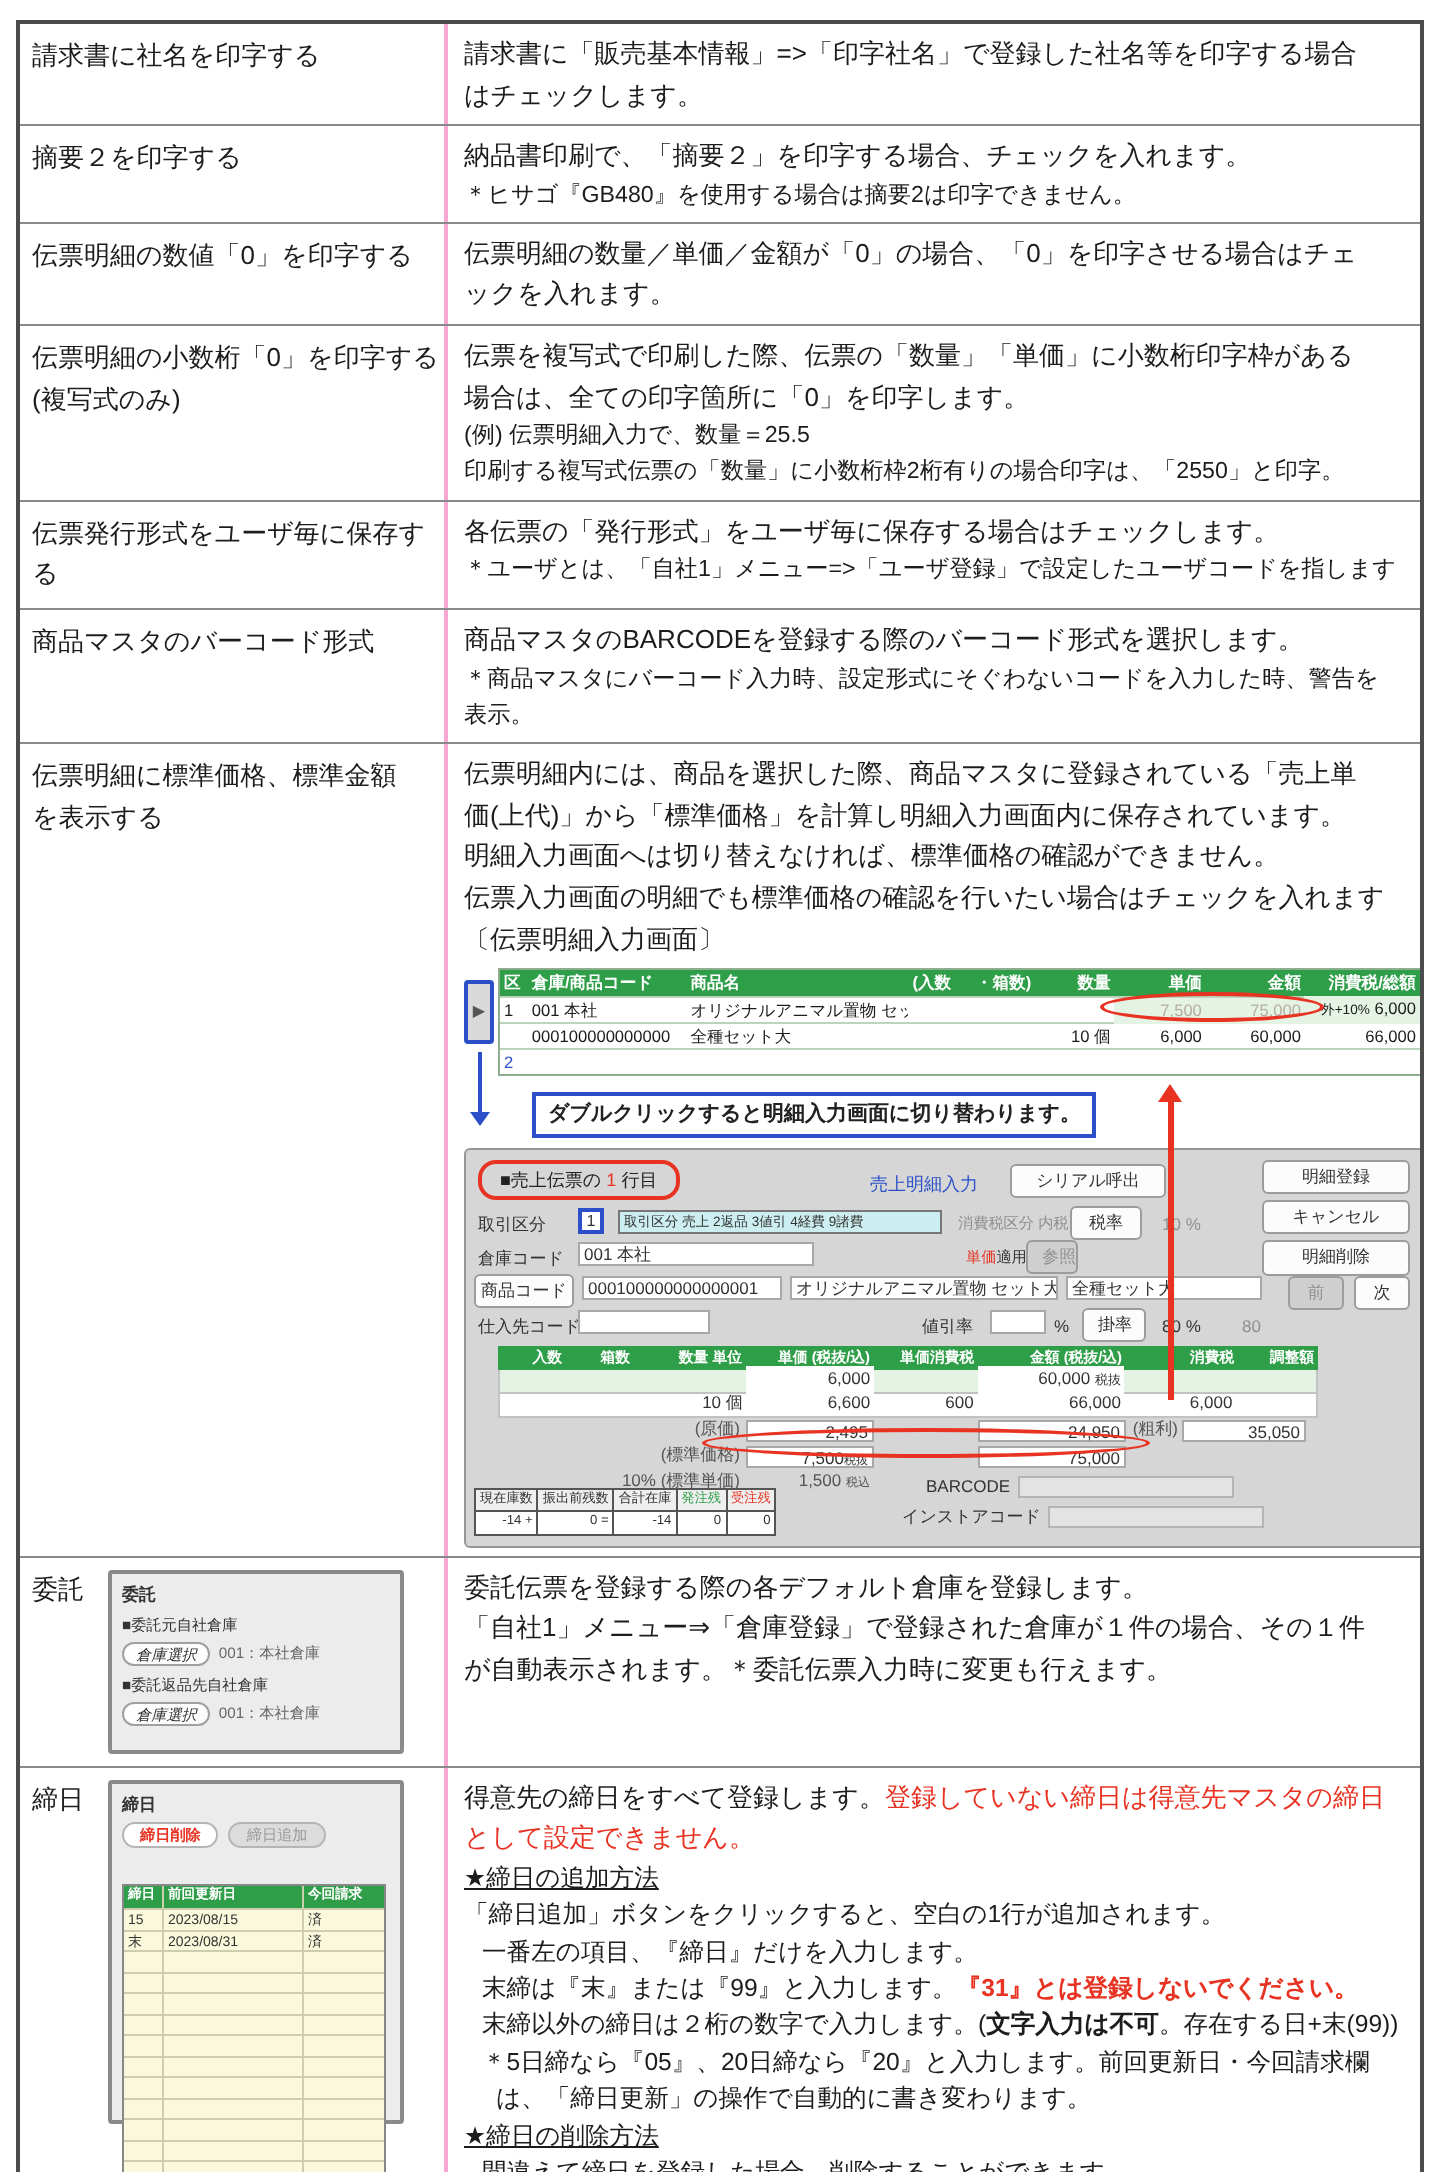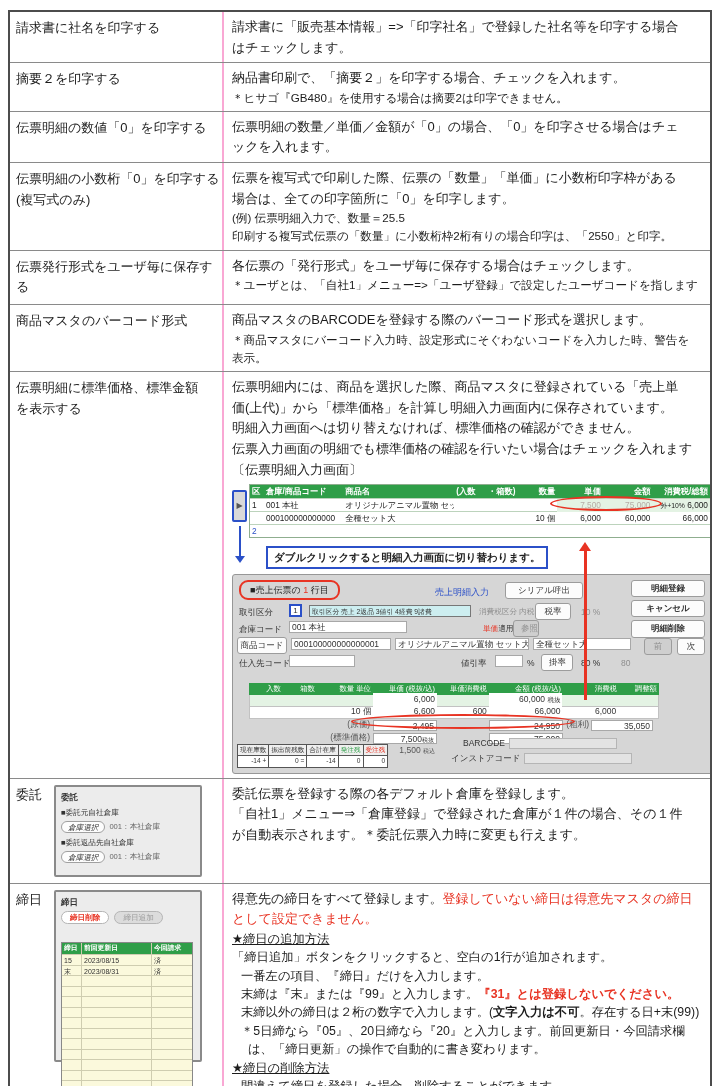--- a/index.html
+++ b/index.html
@@ -39,26 +39,26 @@
   .red-head { position:absolute; left:347px; top:58px; width:0; height:0; border-left:6px solid transparent; border-right:6px solid transparent; border-bottom:9px solid #e83323; z-index:5; }
   .callout { display:inline-block; margin:4px 0 0 34px; border:2px solid #2b50c8; background:#fff; padding:1px 6px; font-size:10.5px; font-weight:bold; color:#222; }
 
   
   .shot2 { position:relative; margin-top:5px; width:482px; height:200px; background:#d6d6d6; border:1px solid #979797; border-radius:3px; font-size:8.5px; color:#333; }
   .f-abs { position:absolute; white-space:nowrap; }
   .f-title { left:6px; top:5px; border:2px solid #e83323; border-radius:9px; padding:1px 9px; font-size:9px; color:#222; }
   .f-link { left:202px; top:10px; color:#2b50c8; font-size:9px; }
   .f-btn { background:#fcfcfc; border:1px solid #9c9c9c; border-radius:3px; padding:1px 7px; font-size:8.5px; color:#333; text-align:center; }
   .f-btn.dis { background:#cfcfcf; color:#909090; }
-  .f-stack { right:8px; top:5px; display:flex; flex-direction:column; gap:3px; width:74px;font-weight:bold; }
+  .f-stack { right:8px; top:5px; display:flex; flex-direction:column; gap:3px; width:74px; }
   .f-field { background:#fff; border:1px solid #a8a8a8; padding:0 2px; height:12px; line-height:11px; display:inline-block; overflow:hidden; }
   .gray { color:#8f8f8f; }
   .legend-box { background:#cdeef0; border:1px solid #777; font-size:6.8px; height:12px; line-height:11px; padding:0 2px; }
   .ft { position:absolute; left:16px; top:98px; width:410px; }
-  .ft-h { display:flex; background:#2f9e48; color:#fff; font-weight:normal; font-size:7.4px; height:12px; align-items:flex-end;margin-top:10px; }
+  .ft-h { display:flex; background:#2f9e48; color:#fff; font-weight:bold; font-size:7.4px; height:12px; align-items:flex-end; }
   .ft-r { display:flex; height:12px; align-items:center; background:#fff; border:1px solid #c2c2c2; border-top:none; }
   .ft-c { padding:0 2px; white-space:nowrap; overflow:hidden; text-align:right; }
   .f-iri{width:34px;} .f-hako{width:34px;} .f-qty{width:56px;} .f-tan{width:64px;} .f-ttax{width:52px;} .f-kin{width:74px;} .f-tax{width:56px;} .f-cho{width:40px;}
   .ft-line { display:flex; height:13px; align-items:center; }
   .ft-lbl { width:56px; text-align:right; padding-right:3px; color:#555; }
   .box { background:#fff; border:1px solid #a8a8a8; height:11px; line-height:10px; text-align:right; padding:0 2px; }
   .f2-ellipse { position:absolute; left:118px; top:139px; width:224px; height:15px; border:2px solid #e83323; border-radius:50%; z-index:6; }
   .stock { position:absolute; left:4px; bottom:5px; display:flex; font-size:6.6px; }
   .stock table { border-collapse:collapse; }
   .stock td { border:1px solid #555; padding:0 2px; height:10px; text-align:right; background:#fff; }

